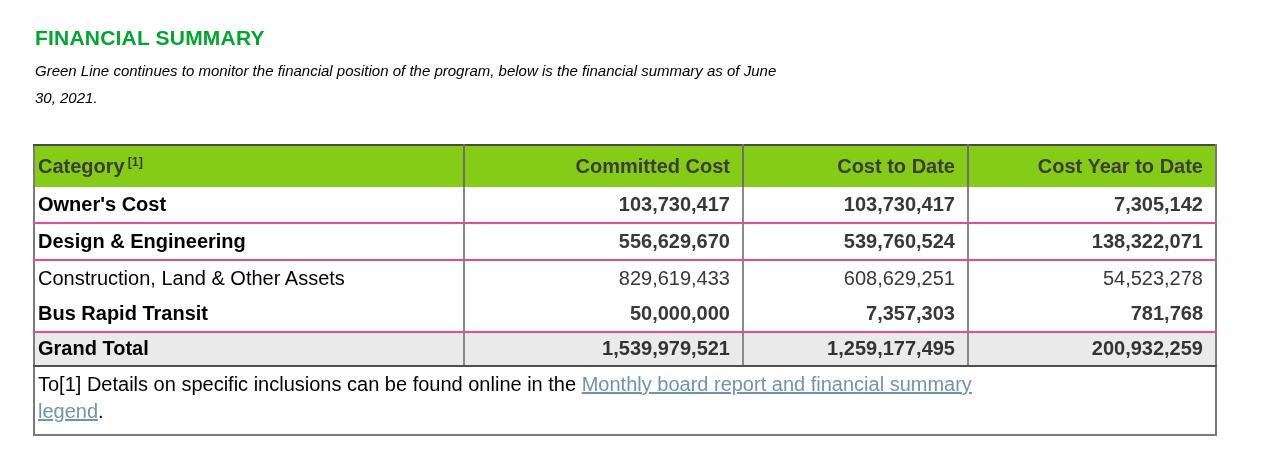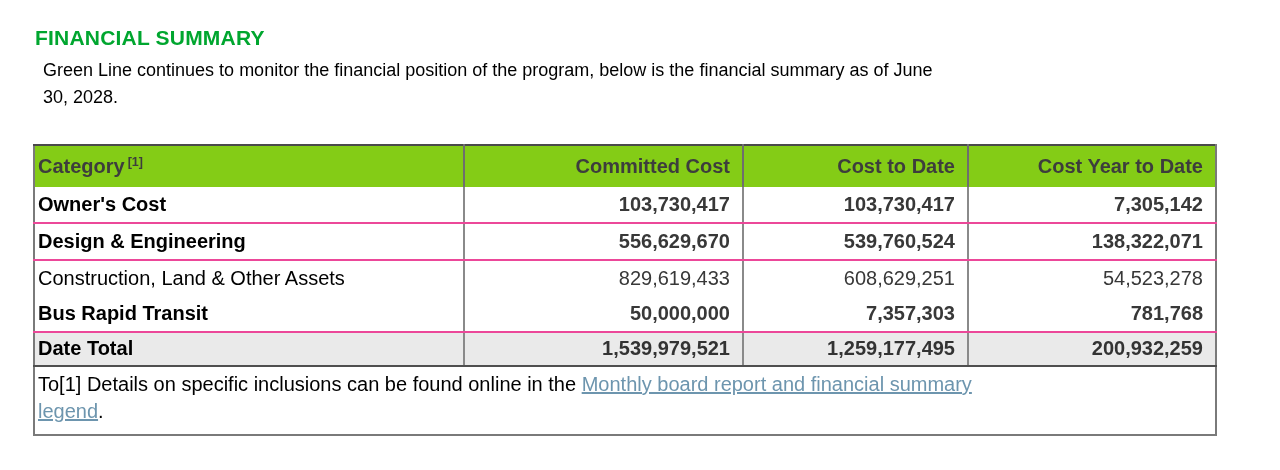--- a/index.html
+++ b/index.html
@@ -18,24 +18,25 @@
     padding: 26px 25px 0 33px;
   }
   .title {
     margin: 0 0 7px 2px;
     font-size: 21px;
     font-weight: bold;
     color: #00a62f;
     letter-spacing: 0.2px;
   }
   .intro {
-    margin: 0 0 0 10px;
-    font-size: 18px;
+    margin: 0 0 0 2px;
+    font-size: 15px;
     line-height: 27px;
     color: #000000;
+    font-style: italic;
   }
   table.fin {
     margin-top: 33px;
     border-collapse: collapse;
     table-layout: fixed;
     width: 1182px;
     border: 2px solid #7a7a7a;
     border-top: 2px solid #4a4a4a;
   }
   col.c1 { width: 430px; }
@@ -95,21 +96,21 @@
 </style>
 </head>
 <body>
 
 <div class="page">
 
   <h1 class="title">FINANCIAL SUMMARY</h1>
 
   <div class="intro">
     <div>Green Line continues to monitor the financial position of the program, below is the financial summary as of June</div>
-    <div>30, 2028.</div>
+    <div>30, 2021.</div>
   </div>
 
   <table class="fin">
     <colgroup>
       <col class="c1">
         <col class="c2">
         <col class="c3">
         <col class="c4">
     </colgroup>
     <thead>
@@ -139,21 +140,21 @@
         <td class="num">608,629,251</td>
         <td class="num">54,523,278</td>
       </tr>
       <tr class="rb">
         <td>Bus Rapid Transit</td>
         <td class="num">50,000,000</td>
         <td class="num">7,357,303</td>
         <td class="num">781,768</td>
       </tr>
       <tr class="total">
-        <td>Date Total</td>
+        <td>Grand Total</td>
         <td class="num">1,539,979,521</td>
         <td class="num">1,259,177,495</td>
         <td class="num">200,932,259</td>
       </tr>
       <tr>
         <td class="footnote" colspan="4"><span>To[1] Details on specific inclusions can be found online in the </span><a class="fn-link"><span>Monthly board report and financial summary</span><br><span>legend</span></a><span>.</span></td>
       </tr>
     </tbody>
   </table>
 

